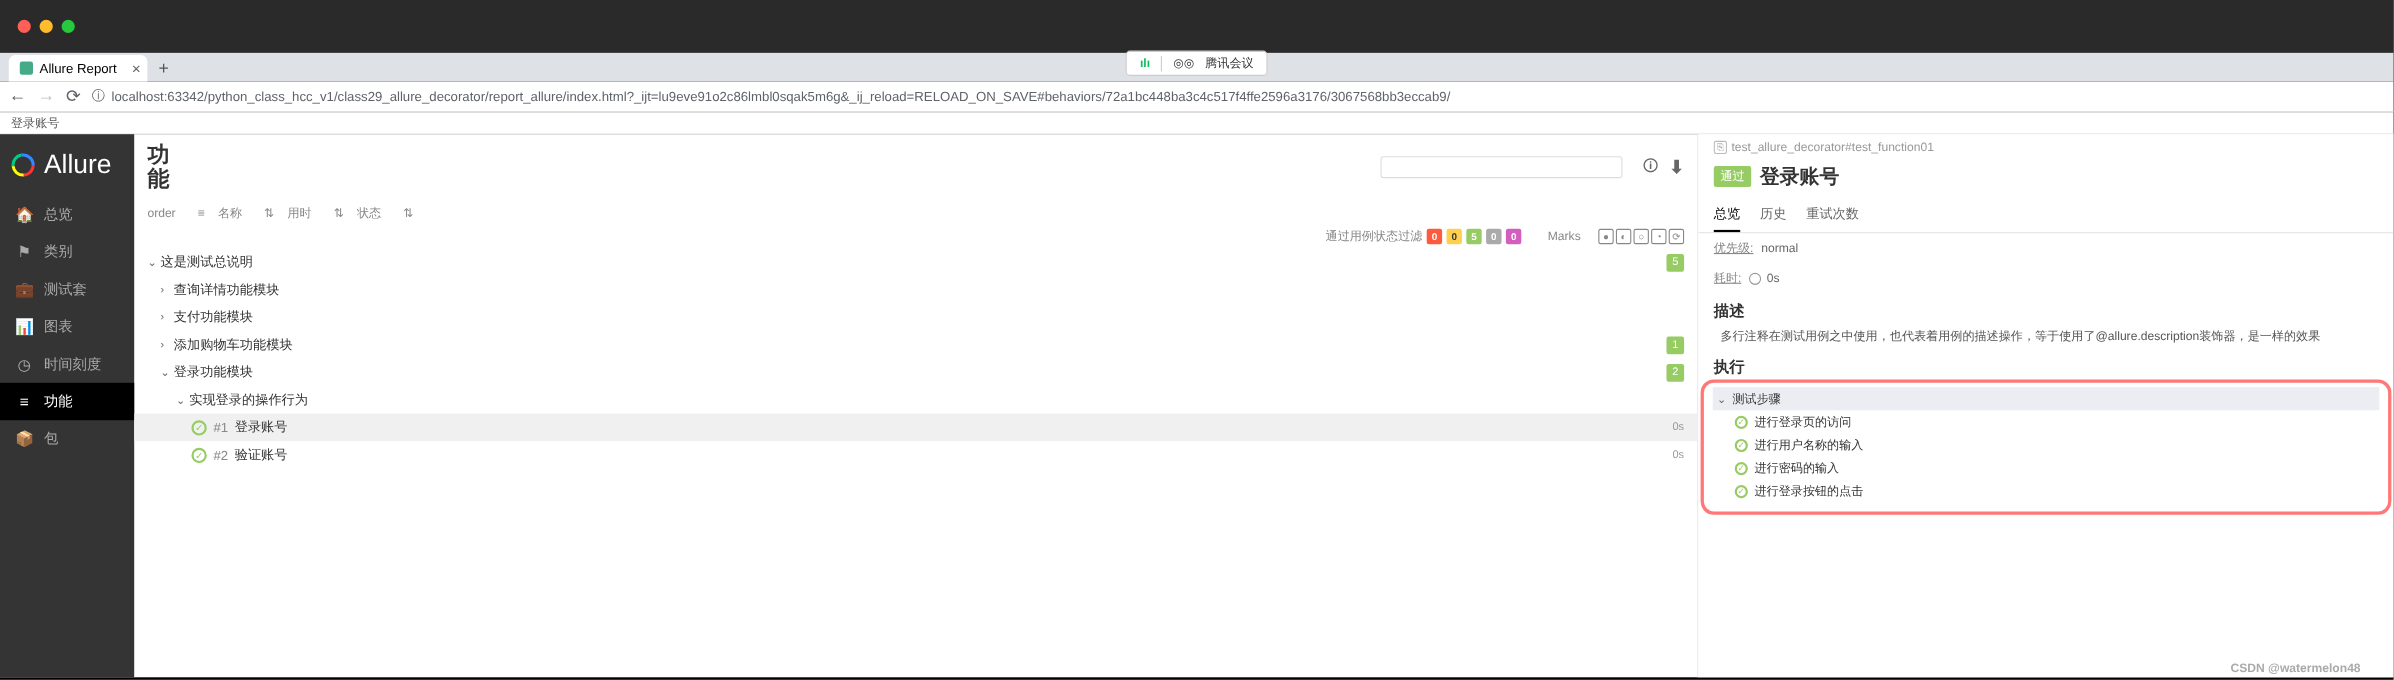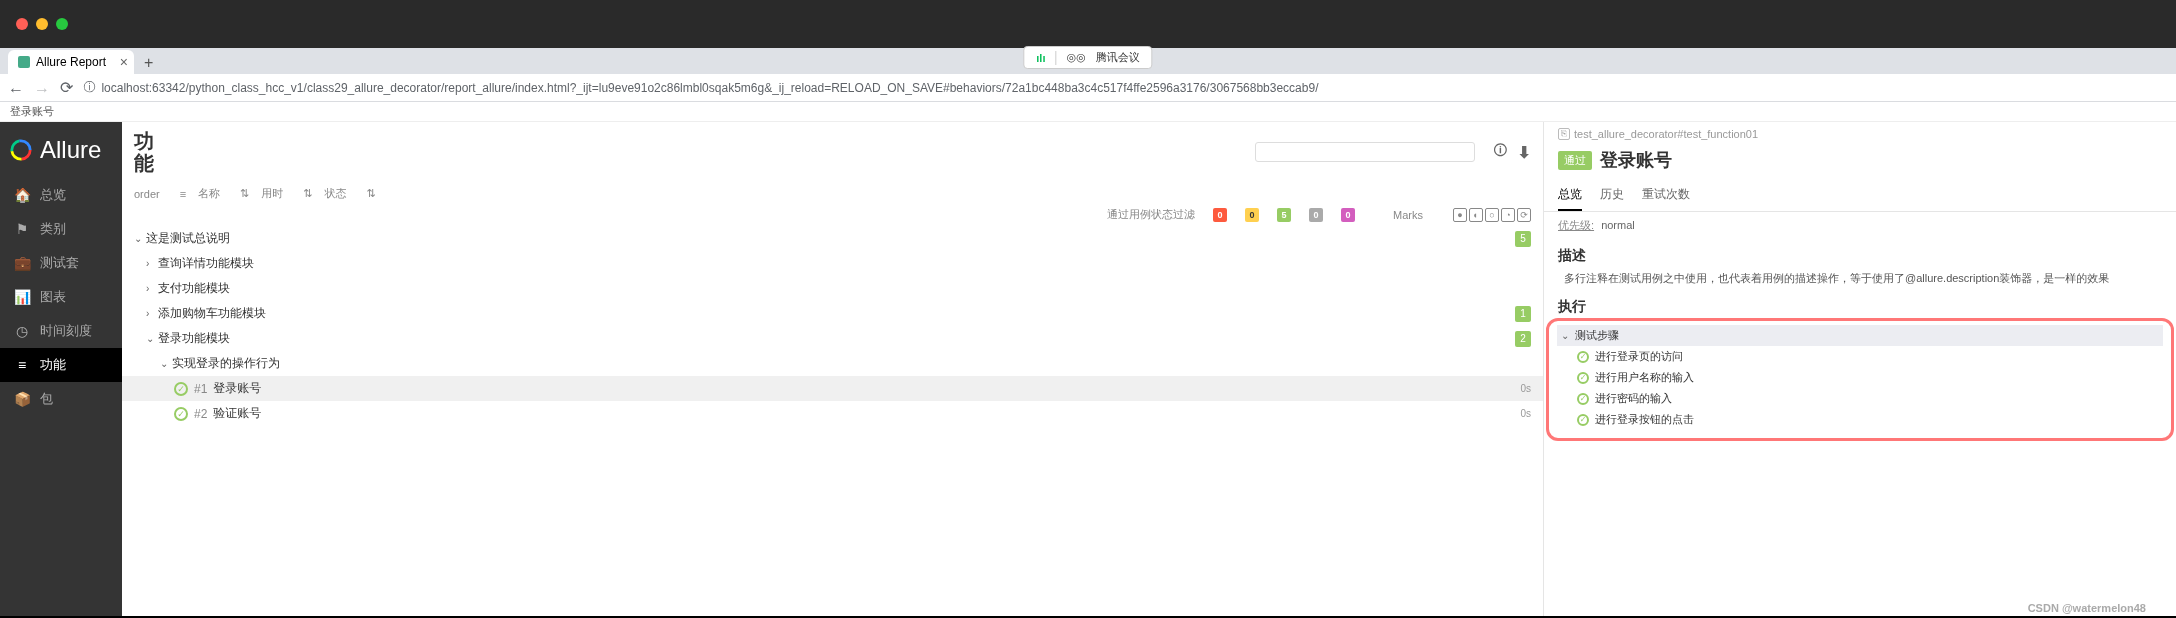--- a/index.html
+++ b/index.html
@@ -43,21 +43,21 @@
     
     
     .center { flex: 1; display: flex; flex-direction: column; border-right: 1px solid #e5e5e5; min-width: 0; }
     .center-header { display: flex; align-items: center; justify-content: space-between; padding: 8px 12px; }
     .center-title { font-size: 20px; font-weight: bold; color: #333; width: 24px; overflow-wrap: break-word; line-height: 1.1; }
     .header-icons { display: flex; gap: 10px; color: #666; font-size: 16px; align-items: center; }
     .search-box { width: 220px; height: 20px; border: 1px solid #ddd; border-radius: 3px; margin-right: 8px; }
     
     .sort-row { display: flex; align-items: center; padding: 4px 12px; font-size: 11px; color: #888; gap: 12px; }
     .sort-item { display: flex; align-items: center; gap: 20px; cursor: pointer; }
-    .status-filter-row { display: flex; align-items: center; justify-content: flex-end; padding: 2px 12px 4px; font-size: 11px; color: #888; gap: 18px; }
+    .status-filter-row { display: flex; align-items: center; justify-content: flex-end; padding: 2px 12px 4px; font-size: 11px; color: #888; gap: 4px; }
     .status-chip { width: 14px; height: 14px; border-radius: 2px; display: inline-flex; align-items: center; justify-content: center; font-size: 9px; font-weight: bold; color: #fff; }
     .marks-group { display: flex; gap: 2px; margin-left: 12px; align-items: center; }
     .mark-box { width: 14px; height: 14px; border: 1px solid #888; border-radius: 2px; display: inline-flex; align-items: center; justify-content: center; font-size: 9px; }
     
     .tree { flex: 1; overflow-y: auto; font-size: 12px; color: #333; }
     .tree-row { display: flex; align-items: center; padding: 4px 12px; cursor: pointer; border-bottom: 0px solid #f0f0f0; }
     .tree-row.selected { background: #f0f0f0; }
     .chev { width: 10px; font-size: 10px; color: #666; margin-right: 2px; }
     .indent1 { padding-left: 24px; }
     .indent2 { padding-left: 38px; }
@@ -271,20 +271,25 @@
     </div>
     <div class="tabs">
       <div class="tab active">总览</div>
       <div class="tab">历史</div>
       <div class="tab">重试次数</div>
     </div>
     <div class="meta-row">
       <span class="meta-label">优先级:</span>
       <span>normal</span>
     </div>
+    <div class="meta-row">
+      <span class="meta-label">耗时:</span>
+      <span class="clock-icon"></span>
+      <span>0s</span>
+    </div>
     <div class="sec-title">描述</div>
     <div class="desc-text">多行注释在测试用例之中使用，也代表着用例的描述操作，等于使用了@allure.description装饰器，是一样的效果</div>
     <div class="sec-title">执行</div>
     <div class="highlight-box">
       <div class="step-row selected">
         <span class="chev">⌄</span>
         <span>测试步骤</span>
       </div>
       <div class="step-row sub-step">
           <span class="step-pass"></span>

